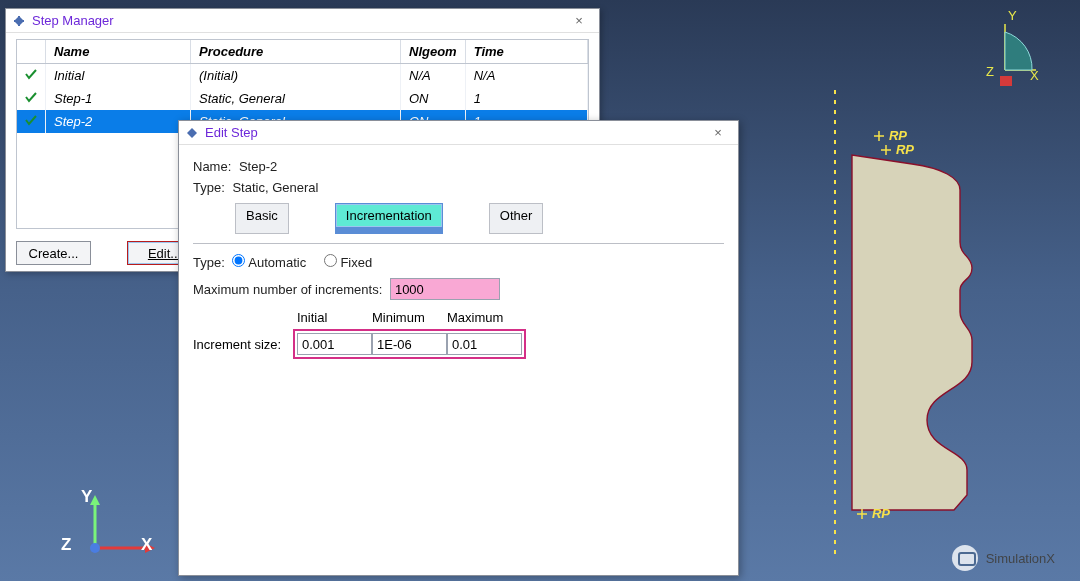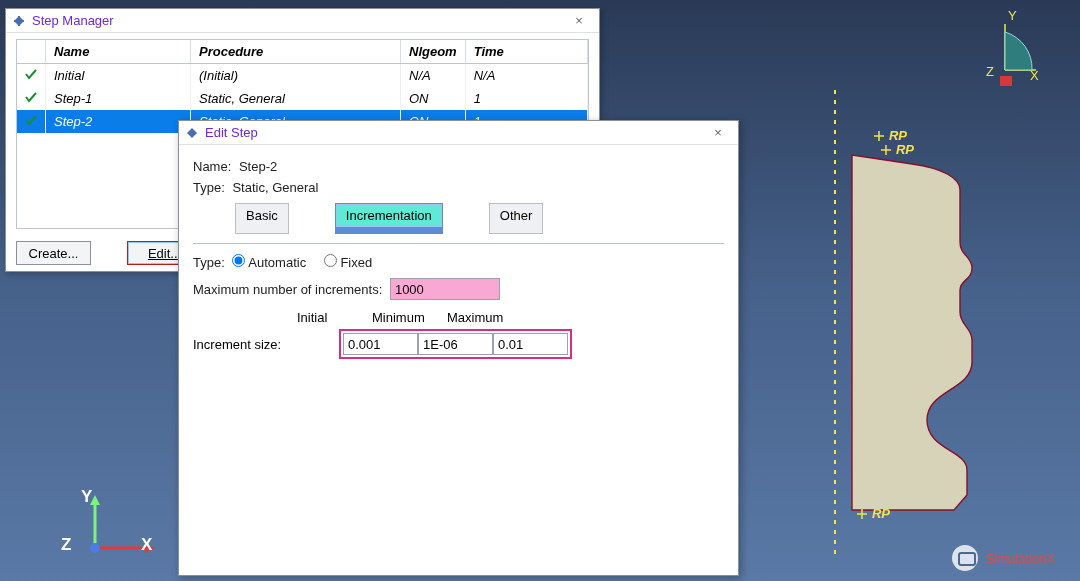--- a/index.html
+++ b/index.html
@@ -36,27 +36,27 @@
          background:#eef0f3; cursor:default;margin-left:42px; }
   .tab.active { background:#5eead4; border-bottom:7px solid #0369a1; position:relative; z-index:2;
                 box-shadow:0 0 0 1px #9cc6ef inset; border-color:#5a8dd6; }
   .tabline { height:1px; background:#bcbfc6; margin-top:-1px; margin-bottom:10px; }
   .radiolbl { margin-right:14px; }
   .numinput { height:22px; border:1px solid #9aa2b0; padding:1px 4px; background:#f9a8d4; }
   .inclbls { display:flex; gap:0; margin-left:104px; margin-top:10px; }
   .inclbls span { width:75px; }
   .incrow { display:flex; align-items:center; margin-top:4px; }
   .incrow .incinput { width:75px; height:22px; border:1px solid #9aa2b0; padding:1px 4px; }
-  .highlightbox { border:2px solid #d42f87; padding:2px; display:flex; gap:0;margin-left:46px; }
+  .highlightbox { border:2px solid #d42f87; padding:2px; display:flex; gap:0; }
 
   
   .triad-small { position:absolute; left:75px; bottom:15px; }
   .triad-small .lbl { color:#fff; font-weight:600; }
   .triad-top { position:absolute; right:40px; top:10px; }
-  .watermark { position:absolute; right:25px; bottom:10px; color:#ef4444; font-size:24px; display:flex; align-items:center; gap:8px; opacity:.92; }
+  .watermark { position:absolute; right:25px; bottom:10px; color:#404040; font-size:24px; display:flex; align-items:center; gap:8px; opacity:.92; }
   .watermark .bubble { width:26px; height:26px; border-radius:50%; background:#e8edf4; position:relative; }
   .watermark .bubble::after { content:""; position:absolute; left:6px; top:7px; width:14px; height:10px;
                               border:2px solid #4a6890; border-radius:3px; }
   .symline { position:absolute; right:244px; top:90px; width:2px; height:470px;
              background-image: repeating-linear-gradient(180deg,#f7e24a 0 4px, transparent 4px 10px); }
   .rp { position:absolute; color:#f7e24a; font-style:italic; font-size:13px;font-weight:bold; }
   .rp svg { vertical-align:-2px; }
   .part { position:absolute; right:98px; top:150px; width:140px; height:375px; }
   .part svg { width:100%; height:100%; }
 </style>

